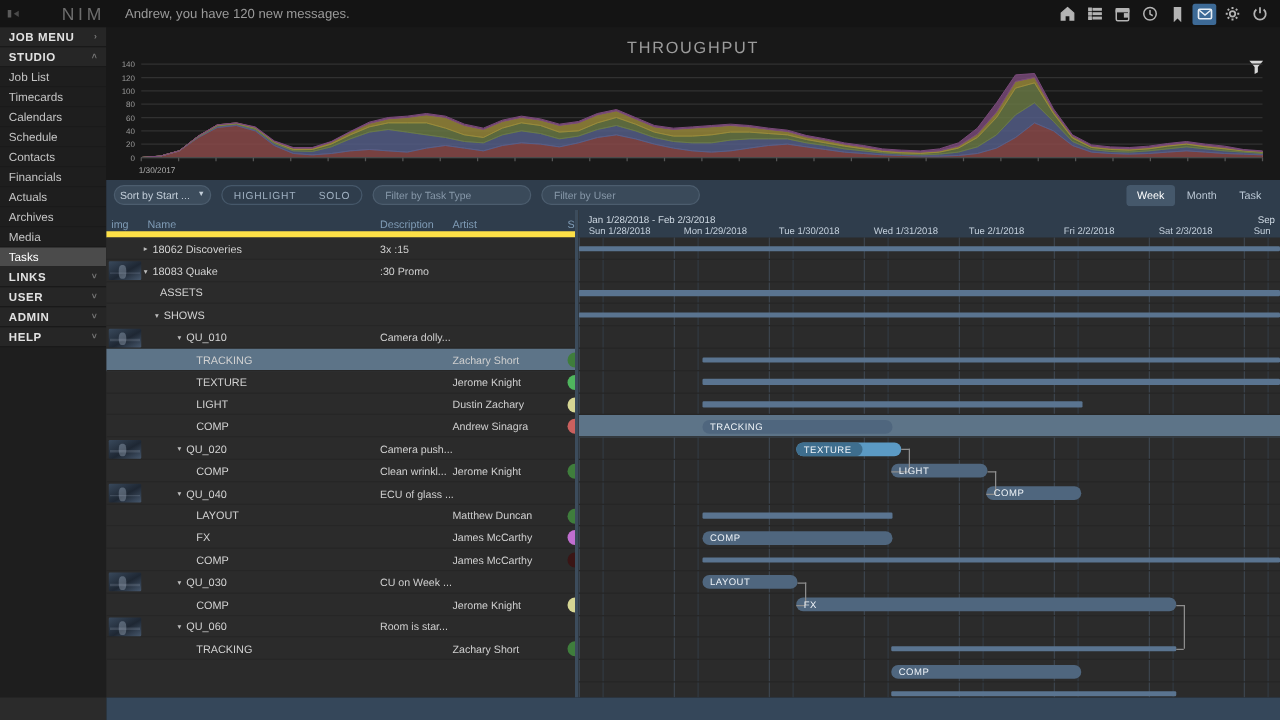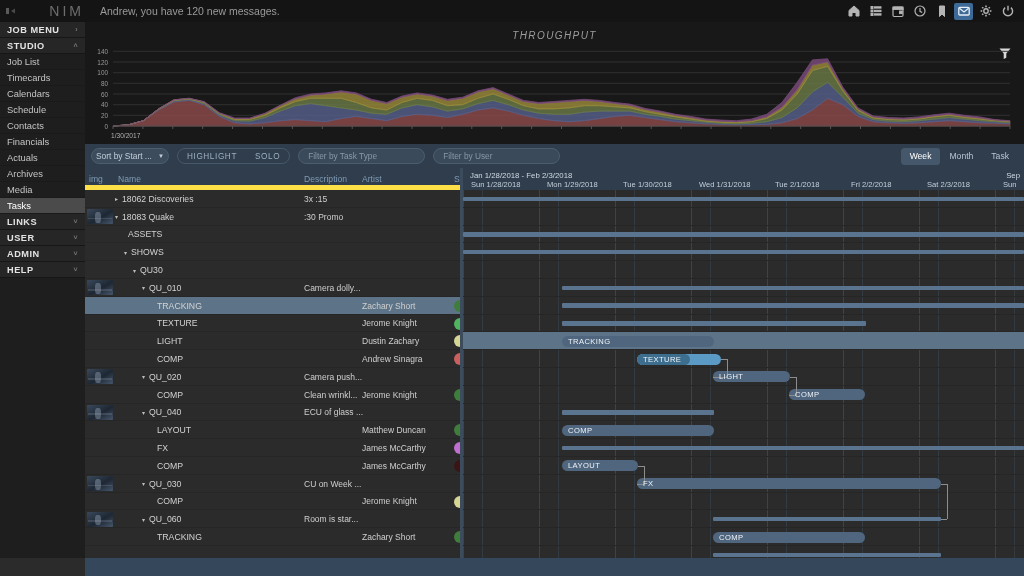--- a/index.html
+++ b/index.html
@@ -56,21 +56,21 @@
   }
   .nav-item.selected { background: #4b4b4b; color: #fff; }
 
   
   .chart-panel {
     position: absolute; top: 22px; left: 85px; width: 939px; height: 122px;
     background: #181818;
   }
   .chart-title {
     position: absolute; top: 8px; left: 0; width: 939px; text-align: center;
-    color: #9c9c9c; font-size: 10px; letter-spacing: 1.4px; font-style: italic;
+    color: #9c9c9c; font-size: 13px; letter-spacing: 1.4px;
   }
   .funnel {
     position: absolute; top: 24px; right: 12px; width: 14px; height: 14px;
     color: #d8d8d8;
   }
   .chart-area { position: absolute; top: 18px; left: 0; width: 939px; height: 104px; }
 
   
   .toolbar {
     position: absolute; top: 144px; left: 85px; width: 939px; height: 24px;
@@ -437,26 +437,20 @@
             <span>ASSETS</span>
           </div>
         </div>
         <div class="row">
           <div class="cell-name" style="left: 39px;">
             <span class="arrow">▾</span>
             <span>SHOWS</span>
           </div>
         </div>
         <div class="row">
-          <div class="cell-name" style="left: 48px;">
-            <span class="arrow">▾</span>
-            <span>QU30</span>
-          </div>
-        </div>
-        <div class="row">
           <div class="thumb">
             <i style="left:30%;top:20%;width:22%;height:70%;border-radius:40%"></i>
             <i style="left:5%;top:55%;width:90%;height:12%;opacity:.5"></i>
           </div>
           <div class="cell-name" style="left: 57px;">
             <span class="arrow">▾</span>
             <span>QU_010</span>
           </div>
           <div class="cell-desc">Camera dolly...</div>
         </div>

